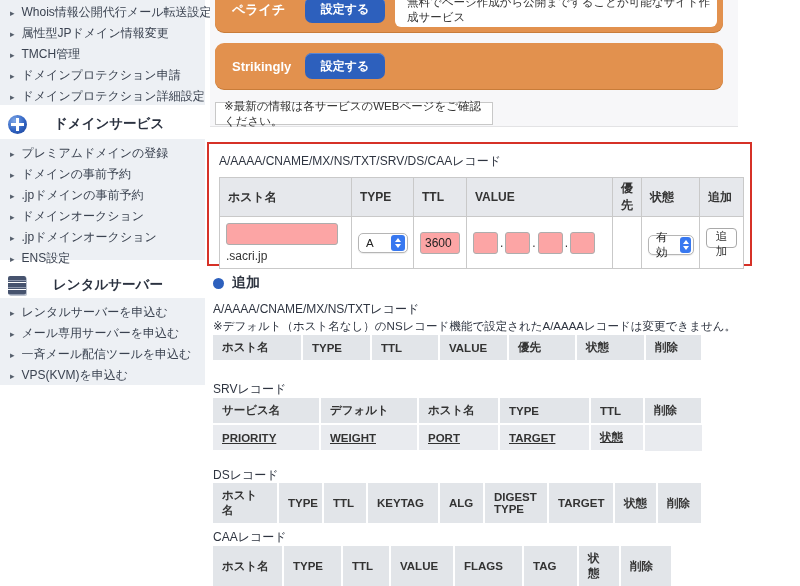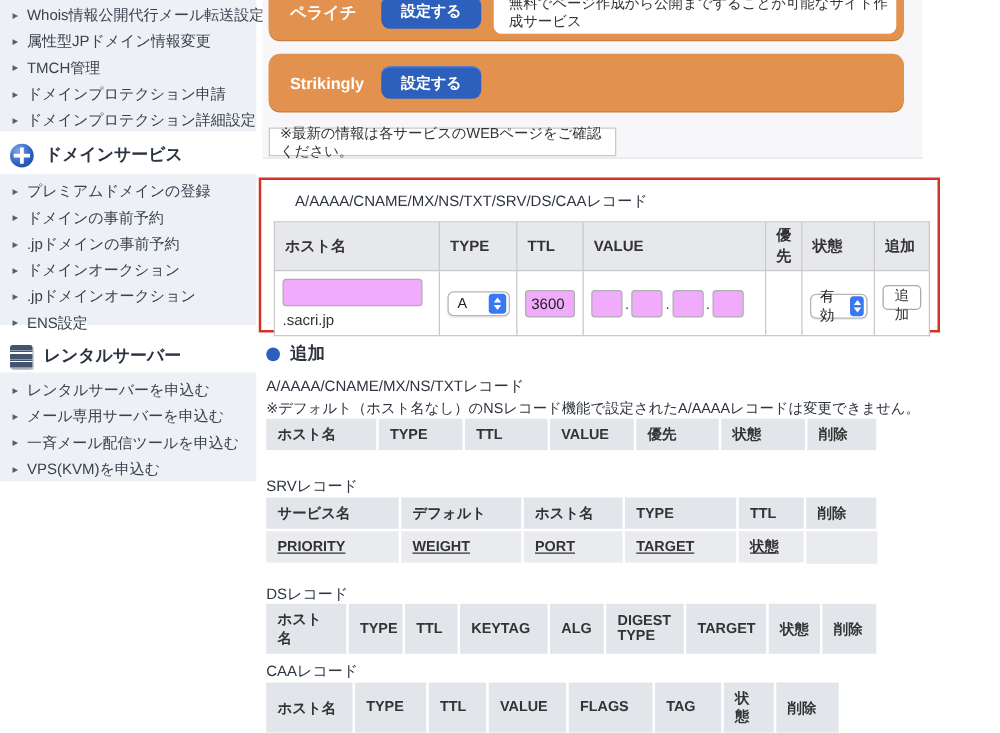--- a/index.html
+++ b/index.html
@@ -5,21 +5,21 @@
   * { margin:0; padding:0; box-sizing:border-box; }
   html,body { width:800px; height:586px; overflow:hidden; background:#fff;
     font-family:"Liberation Sans","DejaVu Sans",sans-serif; color:#333a45; }
   .abs { position:absolute; }
 
   
   .sb-block { left:0; width:205px; background:#edf0f4; }
   .sb-item { display:flex; align-items:center; height:21px; padding-left:10px;
     font-size:12px; color:#3a4250; cursor:pointer; white-space:nowrap; }
   .sb-item .blt { font-size:9px; color:#555e6b; margin-right:7px; }
-  .sb-head { left:0; width:205px; display:flex; align-items:center; gap:9px;
+  .sb-head { left:0; width:205px; display:flex; align-items:center; gap:27px;
     padding-left:8px; font-size:13.5px; font-weight:bold; color:#2b3240; }
   .ico-globe { width:19px; height:19px; border-radius:50%;
     background:radial-gradient(circle at 35% 30%, #7fa8e8 0%, #2f62c2 55%, #1b3f8f 100%);
     position:relative; flex:0 0 auto; }
   .ico-globe:before { content:""; position:absolute; left:8px; top:3px; width:3px; height:13px; background:#fff; }
   .ico-globe:after  { content:""; position:absolute; left:3px; top:8px; width:13px; height:3px; background:#fff; }
   .ico-server { width:18px; height:19px; flex:0 0 auto; border-radius:2px;
     background:repeating-linear-gradient(#46536e 0 4px, #8d97ac 4px 5px, #46536e 5px 6px, #fff0 6px 7px);
     box-shadow:1px 1px 0 #b9c0cc; }
 
@@ -31,27 +31,27 @@
   .card .setbtn { width:80px; height:26px; margin-left:10px; border:none; border-radius:7px;
     background:#2d60bd; color:#fff; font-weight:bold; font-size:12px; cursor:pointer;
     font-family:inherit; box-shadow:inset 0 1px 0 #5a86d4; }
   .card .descbox { position:absolute; left:180px; right:6px; top:5px; bottom:5px; background:#fff;
     border-radius:6px; display:flex; align-items:center; padding-left:12px; font-size:11.5px; color:#333; }
   .svc-note { left:215px; top:102px; width:278px; height:23px; background:#fff; border:1px solid #c8c8c8;
     font-size:11.5px; display:flex; align-items:center; padding-left:8px; color:#333; }
 
   
   .red-box { left:207px; top:142px; width:545px; height:124px; border:2px solid #d63127; background:#fff; padding:9px 10px; }
-  .rf-title { font-size:12px; color:#2e3440; margin-bottom:7px;margin-left:17px; }
+  .rf-title { font-size:12px; color:#2e3440; margin-bottom:7px; }
   table.rf { border-collapse:collapse; width:524px; table-layout:fixed; }
   table.rf th, table.rf td { border:1px solid #c9c9c9; font-size:12px; text-align:left; vertical-align:middle; }
   table.rf th { background:#e6e8ec; font-weight:bold; color:#333; height:24px; padding:2px 8px; }
   table.rf td { height:52px; padding:4px 6px; background:#fff; }
   .tin { border:1px solid #adadad; border-radius:3px; height:22px; font-size:12px;
-    font-family:inherit; padding:0 4px; background:#f0abfc; color:#222; }
+    font-family:inherit; padding:0 4px; background:#fca5a5; color:#222; }
   .host-in { width:112px; }
   .ttl-in { width:40px; }
   .ip-in { width:25px; padding:0 2px; }
   .host-suffix { font-size:12px; color:#333; margin-top:4px; }
   .vwrap { display:flex; align-items:center; gap:2px; }
   .vwrap .dot { font-size:12px; color:#333; }
   .msel { display:inline-flex; align-items:center; justify-content:space-between;
     border:1px solid #b5b5b5; border-radius:5px; background:#fff; height:20px;
     padding:0 2px 0 7px; font-size:11.5px; color:#222; cursor:pointer;
     box-shadow:0 1px 1px rgba(0,0,0,.08); }

